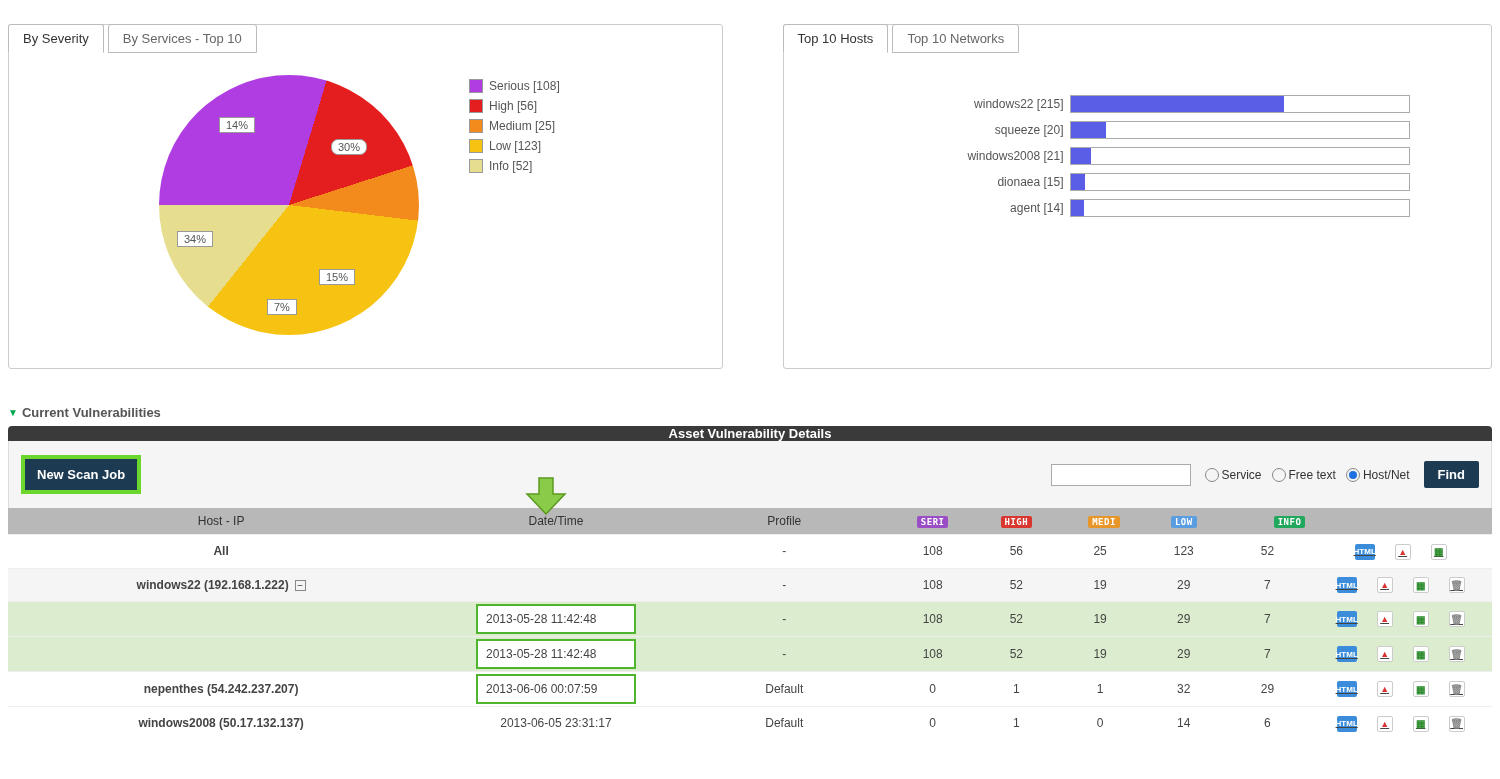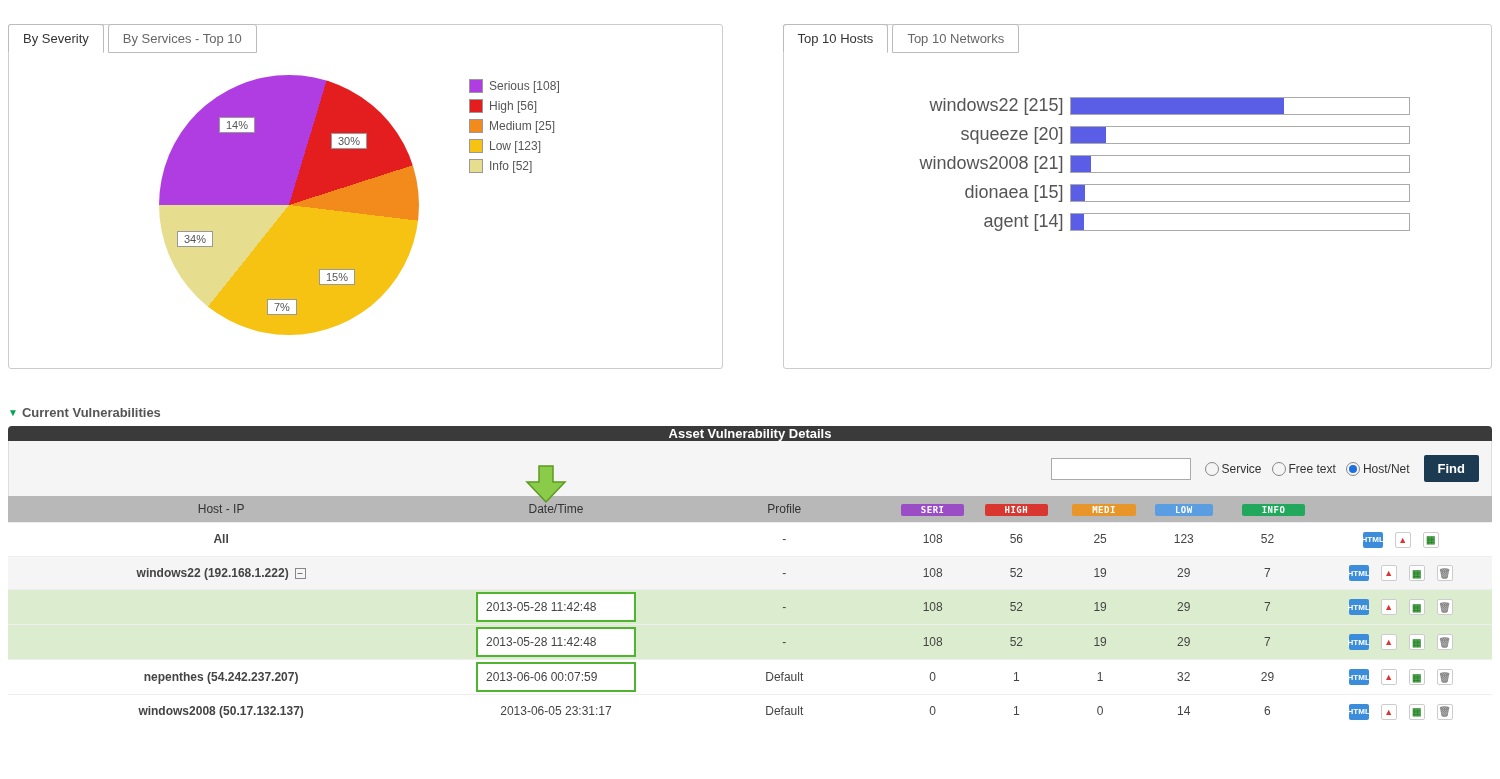--- a/index.html
+++ b/index.html
@@ -19,21 +19,21 @@
 .pie-wrap { display: flex; align-items: flex-start; padding-left: 150px; gap: 50px; }
 .pie { position: relative; width: 260px; height: 260px; border-radius: 50%; }
 .pie-label { position: absolute; background: #fff; border: 1px solid #999; padding: 1px 6px; font-size: 11px; color: #555; }
 .legend { display: flex; flex-direction: column; gap: 6px; padding-top: 4px; }
 .legend-row { display: flex; align-items: center; gap: 6px; font-size: 12px; color: #555; }
 .swatch { width: 14px; height: 14px; border: 1px solid #999; }
 
 
 .bars { padding: 20px 40px 0 0; display: flex; flex-direction: column; gap: 8px; }
 .bar-row { display: flex; align-items: center; gap: 6px; }
-.bar-label { width: 280px; text-align: right; font-size: 18px; color: #555; }
+.bar-label { width: 280px; text-align: right; font-size: 12px; color: #555; }
 .bar-track { flex: 1; max-width: 340px; height: 18px; border: 1px solid #aaa; background: #fff; position: relative; }
 .bar-fill { height: 100%; background: #5a5ee6; }
 
 
 .section-toggle { margin-top: 30px; padding: 6px 0; font-size: 13px; color: #555; font-weight: bold; display: flex; align-items: center; gap: 4px; cursor: pointer; }
 .tri { color: #00a651; font-size: 10px; }
 
 
 .panel-title { background: #3a3a3a; color: #fff; text-align: center; font-size: 13px; font-weight: bold; border-radius: 4px 4px 0 0; }
 .toolbar { background: #f5f5f5; border-left: 1px solid #ddd; border-right: 1px solid #ddd; padding: 14px 12px; display: flex; align-items: center; gap: 14px; }
@@ -43,30 +43,30 @@
 .radio-group { display: flex; align-items: center; gap: 10px; font-size: 12px; color: #333; }
 .radio-item { display: inline-flex; align-items: center; gap: 3px; }
 .radio { width: 14px; height: 14px; border: 1px solid #888; border-radius: 50%; display: inline-flex; align-items: center; justify-content: center; cursor: pointer; }
 .radio.sel::after { content: ""; width: 8px; height: 8px; border-radius: 50%; background: #1e6fdf; }
 .find-btn { background: #1c3a52; color: #fff; padding: 6px 14px; font-size: 13px; font-weight: bold; cursor: pointer; border-radius: 2px; }
 
 
 .tbl { width: 100%; border-collapse: collapse; }
 .tbl th { background: #b8b8b8; color: #333; font-weight: normal; font-size: 12px; padding: 6px 4px; text-align: center; }
 .tbl th:first-child { text-align: center; }
-.badge { display: inline-block; padding: 1px 20px; font-size: 9px; font-weight: bold; border-radius: 2px; color: #fff; font-family: monospace; letter-spacing: 0.5px; }
+.badge { display: inline-block; padding: 1px 4px; font-size: 9px; font-weight: bold; border-radius: 2px; color: #fff; font-family: monospace; letter-spacing: 0.5px; }
 .b-seri { background: #9a4dc5; } .b-high { background: #d9362f; } .b-medi { background: #e8962a; margin-left: 8px; } .b-low { background: #5a9de0; } .b-info { background: #22a85c; }
 .tbl td { padding: 8px 4px; font-size: 12px; color: #444; text-align: center; border-top: 1px solid #eee; }
 .tbl tr.alt td { background: #f5f5f5; }
 .tbl tr.green td { background: #dcedcf; }
 .host-cell { text-align: center; font-weight: bold; }
 .exp-icon { display: inline-block; width: 11px; height: 11px; border: 1px solid #888; font-size: 10px; line-height: 9px; text-align: center; margin-left: 6px; cursor: pointer; vertical-align: middle; }
 .tree-line { display:inline-block; width:40px; height:100%; border-left:1px dotted #aaa; margin-right:2px; vertical-align:middle; }
 .dt-highlight { border: 2px solid #4fb52e; background: #fff; padding: 6px 8px; display: inline-block; min-width: 160px; text-align: left; }
-.actions { display: inline-flex; gap: 12px; align-items: center; }
+.actions { display: inline-flex; gap: 20px; align-items: center; text-decoration: underline; }
 .ico { width: 20px; height: 16px; display: inline-flex; align-items: center; justify-content: center; font-size: 8px; font-weight: bold; border-radius: 2px; cursor: pointer; }
 .ico-html { background: #3b8ddb; color: #fff; }
 .ico-pdf  { width:16px; background: #fff; color:#b22; border:1px solid #ccc; position:relative; }
 .ico-pdf::before { content:"▲"; font-size:9px; color:#d33; }
 .ico-xls  { width:16px; background: #fff; border:1px solid #ccc; }
 .ico-xls::before { content:"▦"; font-size:10px; color:#2a8a2a;}
 .ico-del  { width:16px; color:#888; border:1px solid #ccc; background:#fff; }
 .ico-del::before { content:"🗑"; font-size:10px; }
 .arrow-down { position: absolute; left: 515px; top: -32px; }
 .arrow-down svg { width: 46px; height: 40px; }
@@ -78,21 +78,21 @@
 <div class="top-row">
 
   <div class="card left-card">
     <div class="tab-bar" id="tabs-left">
         <div class="tab active">By Severity</div>
         <div class="tab">By Services - Top 10</div>
       </div>
     <div class="card-body">
       <div class="pie-wrap">
         <div class="pie" id="pie" style="background: conic-gradient(from -90deg, rgb(176, 61, 226) 0deg, rgb(176, 61, 226) 106.813deg, rgb(228, 30, 30) 106.813deg, rgb(228, 30, 30) 162.198deg, rgb(242, 138, 28) 162.198deg, rgb(242, 138, 28) 186.923deg, rgb(246, 195, 18) 186.923deg, rgb(246, 195, 18) 308.571deg, rgb(231, 221, 142) 308.571deg, rgb(231, 221, 142) 360deg);">
-            <div class="pie-label" style="top: 58px; left: 172px;">30%</div>
+            <div class="pie-label" style="top: 64px; left: 172px; border-radius: 7px;">30%</div>
             <div class="pie-label" style="top: 194px; left: 160px;">15%</div>
             <div class="pie-label" style="top: 224px; left: 108px;">7%</div>
             <div class="pie-label" style="top: 156px; left: 18px;">34%</div>
             <div class="pie-label" style="top: 42px; left: 60px;">14%</div>
           </div>
         <div class="legend" id="legend">
             <div class="legend-row">
               <span class="swatch" style="background:#b03de2"></span>
               <span>Serious [108]</span>
             </div>
@@ -160,20 +160,21 @@
 </div>
 
 <div class="section-toggle">
   <span class="tri">▼</span>
   <span>Current Vulnerabilities</span>
 </div>
 
 <div class="panel-title">Asset Vulnerability Details</div>
 
 <div class="toolbar">
+  <button class="new-scan">New Scan Job</button>
   <div class="spacer"></div>
   <input class="search-input" value="" style="">
   <div class="radio-group" id="radios">
       <span class="radio-item">
         <span class="radio"></span>
         <span>Service</span>
       </span>
       <span class="radio-item">
         <span class="radio"></span>
         <span>Free text</span>

